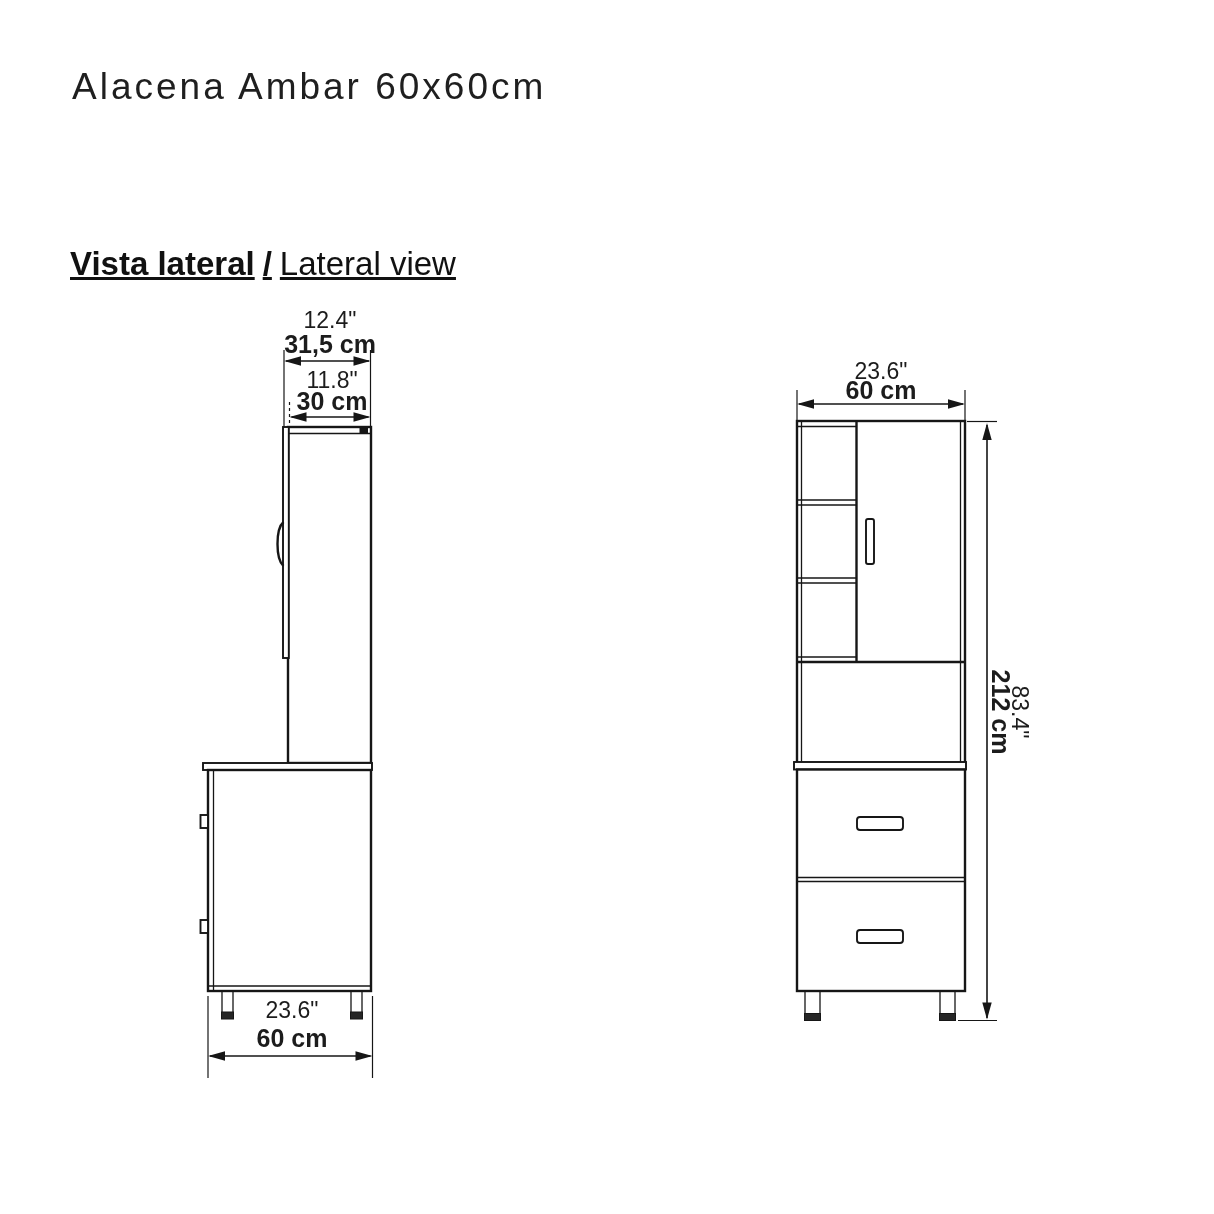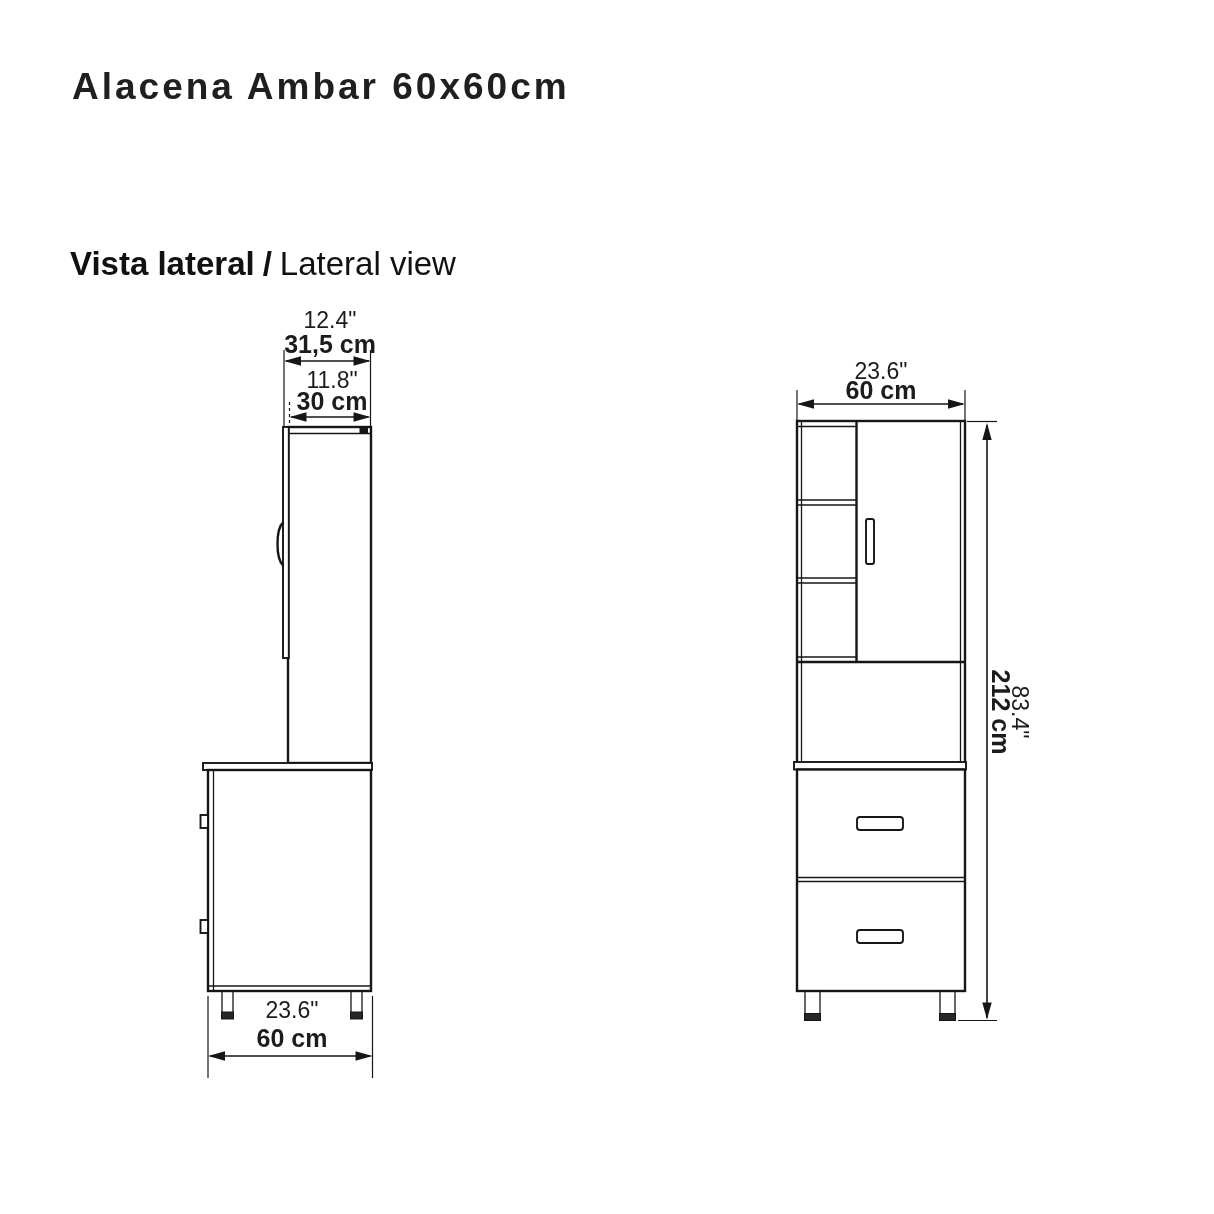--- a/index.html
+++ b/index.html
@@ -2,29 +2,29 @@
 <html><head>
 <meta charset="utf-8">
 <style>
   html,body{margin:0;padding:0;background:#fff;}
   .canvas{
     position:relative;width:1214px;height:1214px;background:#ffffff;
     font-family:"Liberation Sans",sans-serif;color:#1c1c1c;overflow:hidden;
   }
   .page-title{
     position:absolute;left:72px;top:66px;
-    font-size:37px;font-weight:700;letter-spacing:3px;color:#1f1f1f;white-space:nowrap;
+    font-size:37px;font-weight:400;letter-spacing:3px;color:#1f1f1f;white-space:nowrap;
   }
   .view-heading{
     position:absolute;top:245px;font-size:33px;white-space:nowrap;color:#111;
   }
   .view-heading .hb{font-weight:700;}
   .view-heading .sep{font-weight:700;padding:0 8px;}
   .view-heading .hr-part{font-weight:400;}
-  .heading-lateral{left:70px;}
+  .heading-lateral{left:70px;text-decoration:underline;}
   .heading-frontal{left:690px;}
   svg{position:absolute;overflow:visible;}
   svg text{font-family:"Liberation Sans",sans-serif;fill:#1c1c1c;}
   .dim-in{font-size:23px;font-weight:400;}
   .dim-cm{font-size:25px;font-weight:700;}
   .ol{fill:#ffffff;stroke:#161616;stroke-width:2.4px;}
   .ol2{fill:#ffffff;stroke:#161616;stroke-width:1.9px;}
   .thin{fill:none;stroke:#161616;stroke-width:1.3px;}
   .dimline{fill:none;stroke:#161616;stroke-width:1.6px;}
   .extline{fill:none;stroke:#161616;stroke-width:1.2px;}

